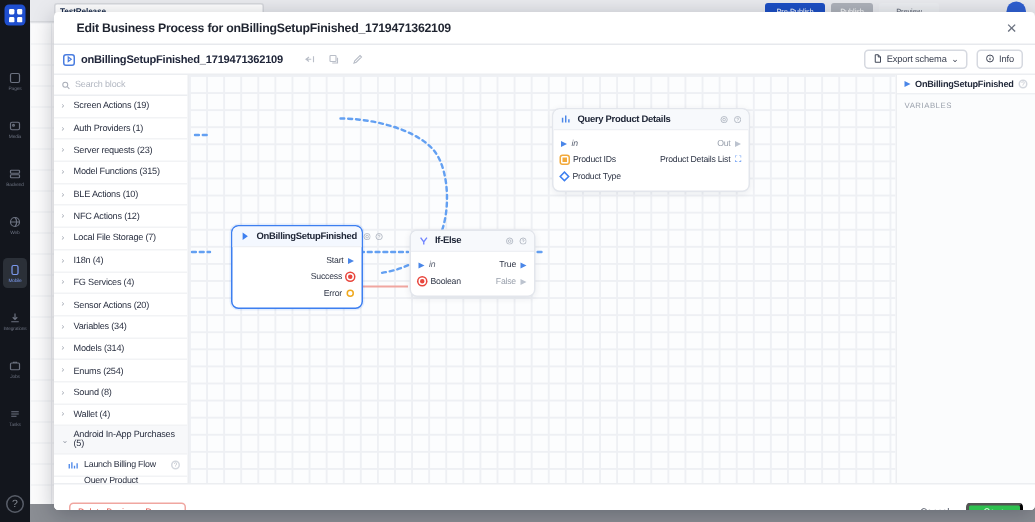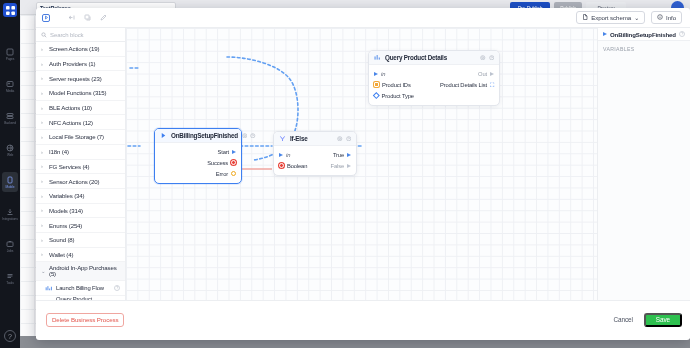--- a/index.html
+++ b/index.html
@@ -306,27 +306,32 @@
       <svg viewBox="0 0 16 16" fill="none" stroke="currentColor" stroke-width="1.6">
           <path d="M3 5h10M3 8h10M3 11h7"></path>
         </svg>
       <span class="rl">Tasks</span>
     </div>
     <div class="rail-bottom">?</div>
   </div>
 
   <div class="modal">
 
+    <div class="modal-head">
+      <span class="modal-title">Edit Business Process for onBillingSetupFinished_1719471362109</span>
+      <span class="modal-close">✕</span>
+    </div>
 
     <div class="sub-head">
       <span class="sb-sq">
         <svg viewBox="0 0 10 10" fill="none" stroke="currentColor" stroke-width="1.6">
             <path d="M3 2l4 3-4 3z"></path>
           </svg>
       </span>
+      <span class="sub-title">onBillingSetupFinished_1719471362109</span>
       <span class="sub-icons">
         <span>
           <svg viewBox="0 0 14 14" fill="none" stroke="currentColor" stroke-width="1.5">
               <path d="M2 7h7M6 4l-4 3 4 3M12 3v8"></path>
             </svg>
         </span>
         <span>
           <svg viewBox="0 0 14 14" fill="none" stroke="currentColor" stroke-width="1.5">
               <rect x="2" y="2" width="8" height="8" rx="1"></rect>
               <path d="M5 12h7V5"></path>

